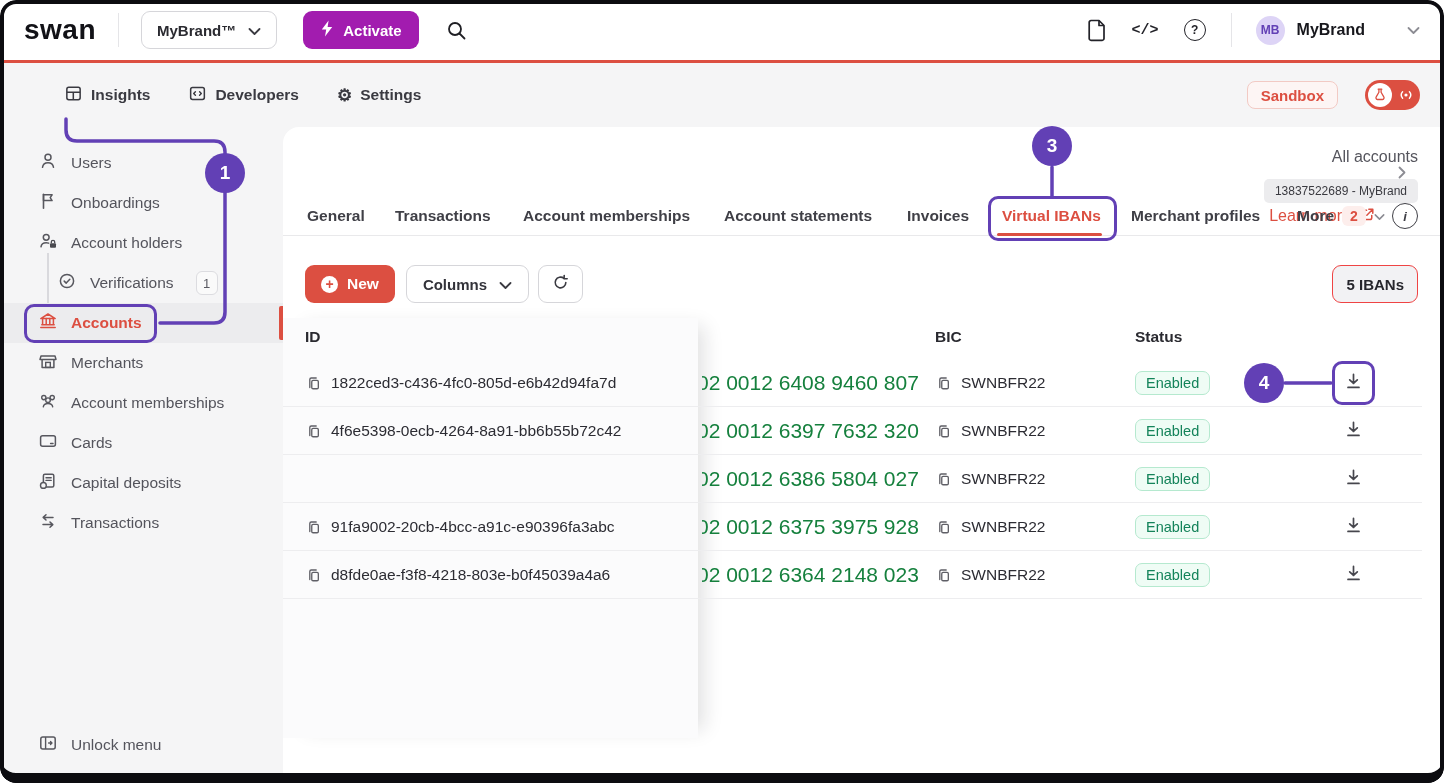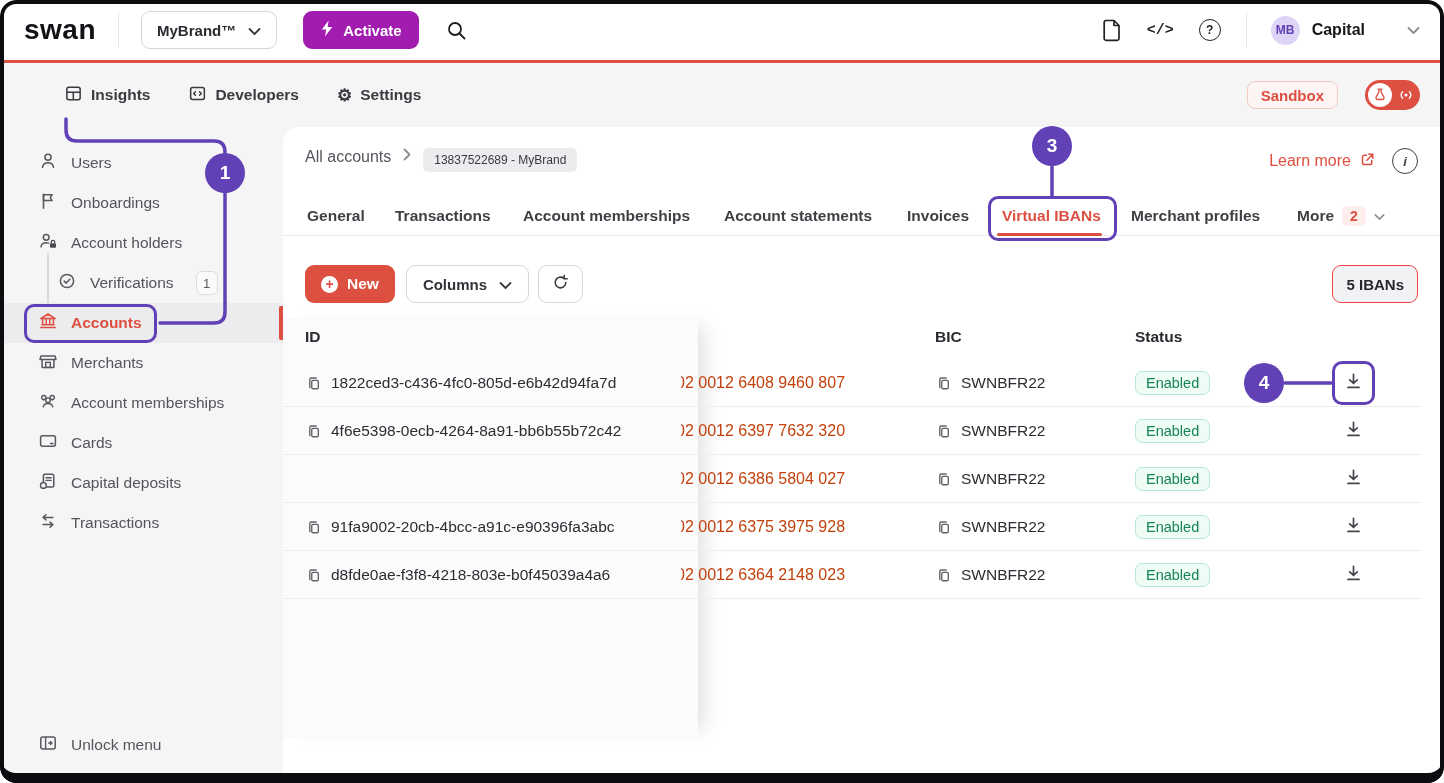--- a/index.html
+++ b/index.html
@@ -68,21 +68,21 @@
   .side-item.sub::before { content:""; position:absolute; left:47px; top:-10px; height:50px; width:1.5px; background:#d9d9dd; }
   .side-item.active { background:#ececee; color:#dc4f41; font-weight:700; }
   .active-bar { position:absolute; right:0; top:3px; bottom:3px; width:4px; background:#dc4f41; border-radius:2px 0 0 2px; }
   .count-chip { margin-left:9px; min-width:22px; height:24px; padding:0 6px; display:flex; align-items:center; justify-content:center;
     background:#fafafa; border:1px solid #dcdce0; border-radius:6px; font-size:13px; color:#5a5a62; font-weight:500; }
   .unlock { position:absolute; bottom:18px; left:0; right:0; }
 
   .main { flex:1; background:#fff; border-top-left-radius:16px; position:relative; }
 
   
-  .crumb-row { position:absolute; top:21px; left:22px; right:26px; height:34px; display:flex; align-items:flex-start; }
+  .crumb-row { position:absolute; top:21px; left:22px; right:26px; height:34px; display:flex; align-items:flex-end;flex-direction:column; }
   .crumb-root { font-size:16px; color:#55555d; background:none; border:none; cursor:pointer; }
   .crumb-sep { margin:0 12px; display:flex; }
   .crumb-chip { background:#ececee; border-radius:5px; padding:5px 11px; font-size:12px; color:#3a3a40; }
   .crumb-right { margin-left:auto; display:flex; align-items:center; gap:16px; }
   .learn-more { display:flex; align-items:center; gap:8px; background:none; border:none; cursor:pointer;
     color:#dc4f41; font-size:16px; font-weight:500; }
   .info-btn { width:26px; height:26px; border:1.8px solid #3f3f46; border-radius:50%; background:none; cursor:pointer;
     font-size:13px; font-weight:600; color:#3f3f46; display:flex; align-items:center; justify-content:center; font-style:italic; }
 
   
@@ -108,21 +108,21 @@
 
   
   .table { position:absolute; top:191px; left:0; right:0; height:440px; }
   .sticky-bg { position:absolute; left:0; top:0; width:415px; height:420px; background:#fbfbfc;
     box-shadow: 14px 0 18px -8px rgba(22,22,28,0.13); }
   .thead { position:absolute; top:0; left:0; right:0; height:41px; }
   .th { position:absolute; top:10px; font-size:15.5px; font-weight:600; color:#2a2a30; }
   .trow { position:absolute; left:0; right:22px; height:48px; border-bottom:1px solid #ededef; }
   .cell { position:absolute; top:0; height:48px; display:flex; align-items:center; gap:10px; }
   .id-cell { left:22px; font-size:15.5px; color:#2c2c33; }
-  .iban-cell { left:398px; width:245px; overflow:hidden; font-size:16px; color:#c2410c; }
+  .iban-cell { left:419px; width:245px; overflow:hidden; font-size:21px; color:#15803d; }
   .iban-cell span { display:inline-block; margin-left:-5px; white-space:nowrap; }
   .bic-cell { left:652px; font-size:15.5px; color:#2c2c33; }
   .status-cell { left:852px; }
   .dl-cell { left:1048px; width:44px; justify-content:center; cursor:pointer; }
   .badge-enabled { background:#effcf5; border:1px solid #b5e9cf; color:#14835a; border-radius:7px;
     padding:3px 10px; font-size:14.5px; font-weight:500; }
   .copy-btn { background:none; border:none; display:flex; cursor:pointer; padding:0; }
 
   
   .annot-lines { position:absolute; left:0; top:0; z-index:40; pointer-events:none; }
@@ -174,21 +174,21 @@
       <span class="code-glyph">&lt;/&gt;</span>
     </button>
     <button class="hicon">
       <span class="help-circle">
           <span>?</span>
         </span>
     </button>
     <div class="vdiv" style="margin:0 0 0 25px;"></div>
     <div class="user-menu">
       <div class="avatar">MB</div>
-      <div class="user-name">Capital</div>
+      <div class="user-name">MyBrand</div>
       <span>
         <svg width="13" height="9" viewBox="0 0 13 9">
             <path d="M1.5 2l5 5 5-5" fill="none" stroke="#8c8c93" stroke-width="1.8" stroke-linecap="round" stroke-linejoin="round"></path>
           </svg>
       </span>
     </div>
   </div>
 
   <div class="nav">
     <button class="nav-item">

